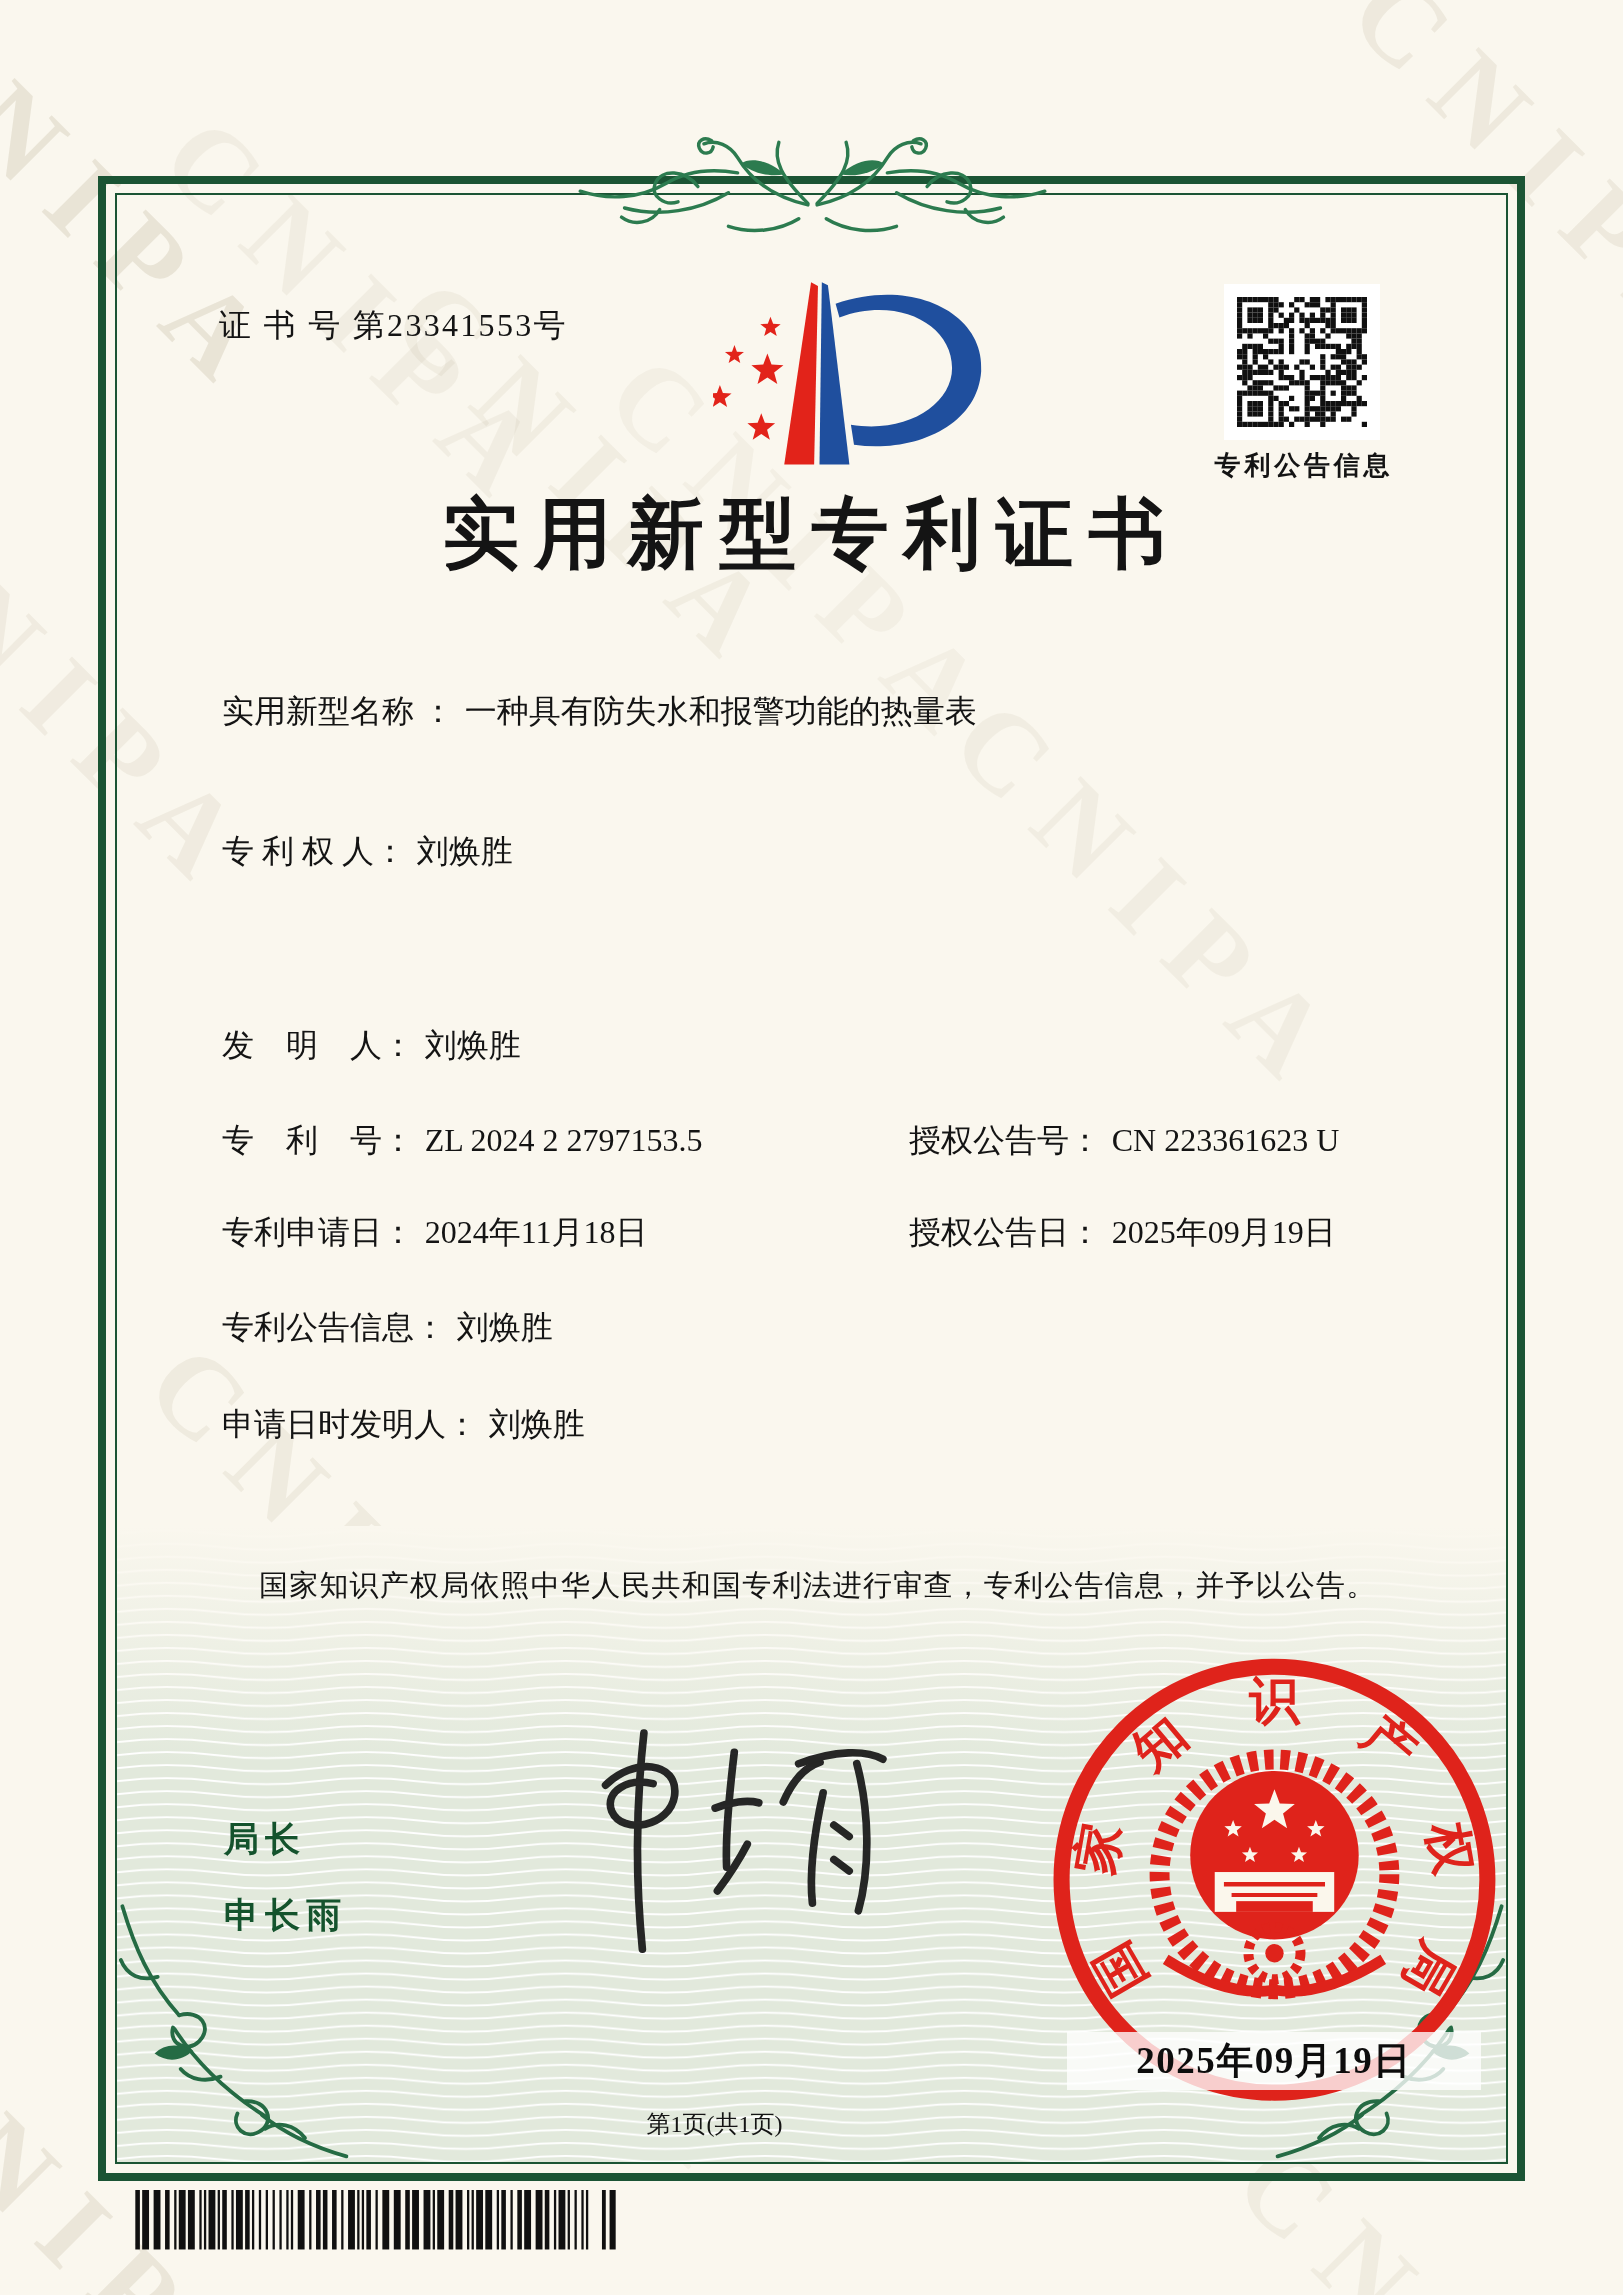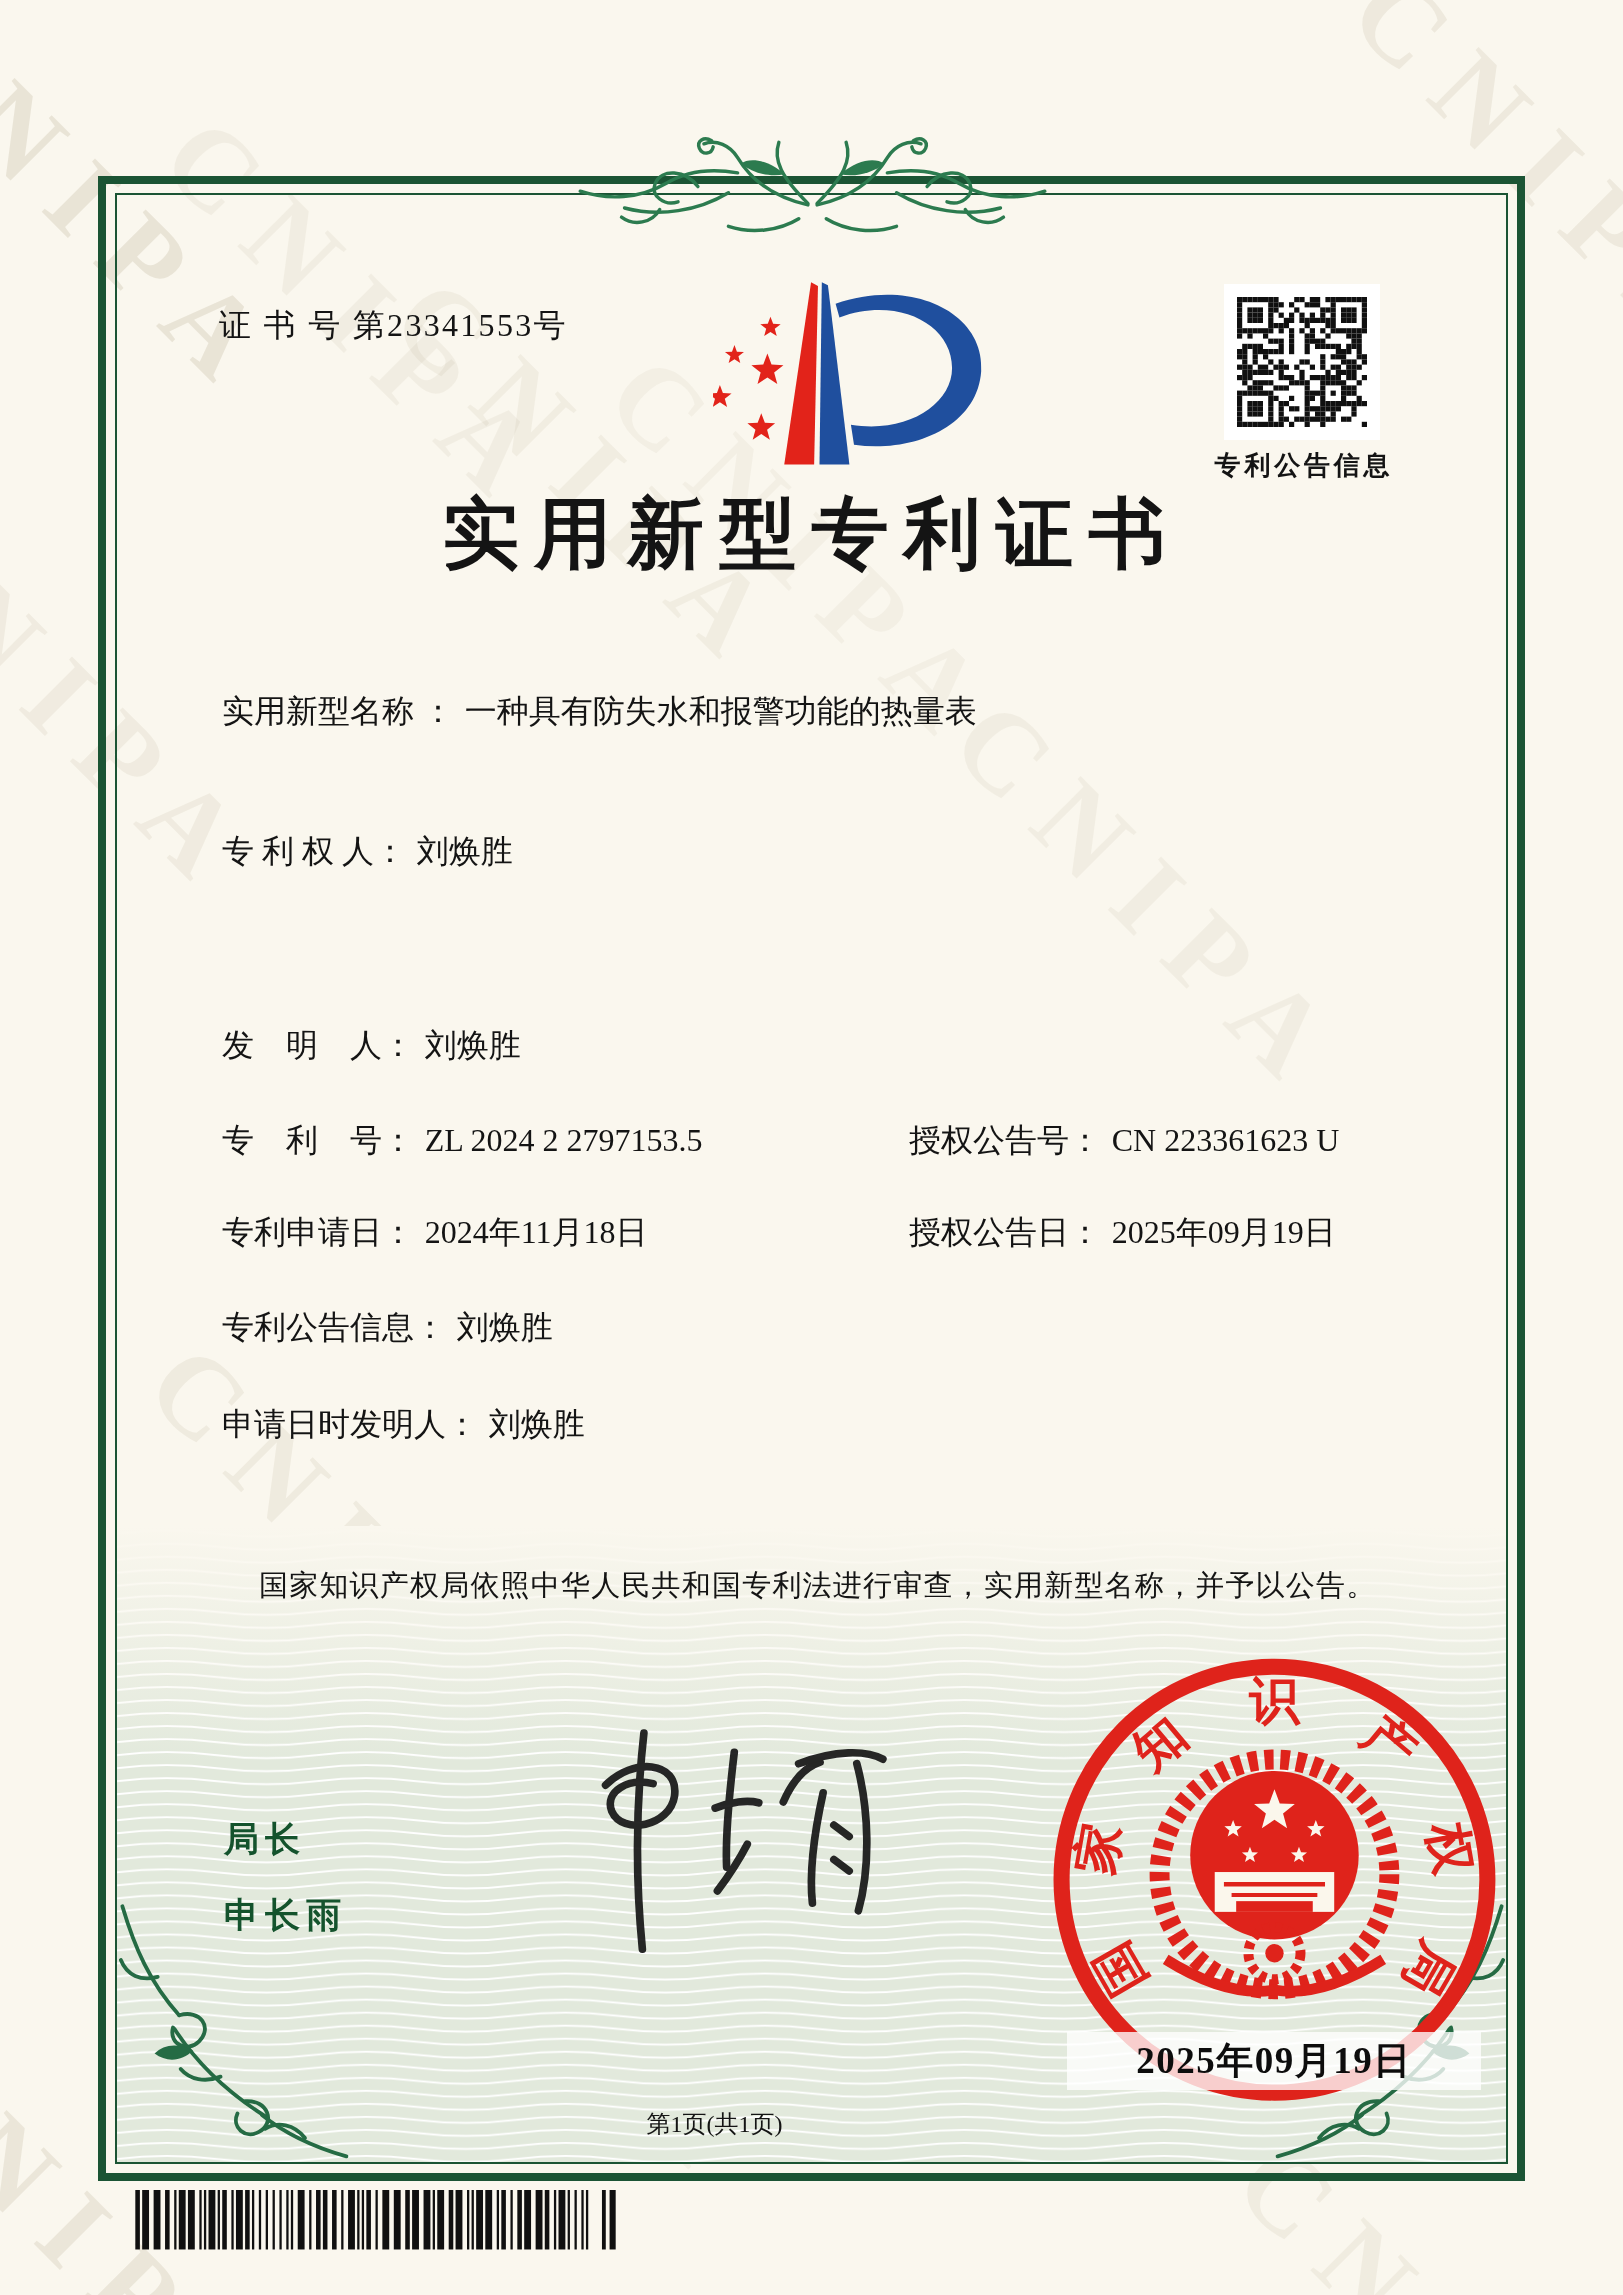--- a/index.html
+++ b/index.html
@@ -485,21 +485,21 @@
   <div class="row" style="left:909px;top:1211px">
     <span class="flabel">授权公告日：</span><span class="fvalue">2025年09月19日</span>
   </div>
   <div class="row" style="left:222px;top:1306px">
     <span class="flabel">专利公告信息：</span><span class="fvalue">刘焕胜</span>
   </div>
   <div class="row" style="left:222px;top:1403px">
     <span class="flabel">申请日时发明人：</span><span class="fvalue">刘焕胜</span>
   </div>
 
-  <div class="st" style="left:259px;top:1566px">国家知识产权局依照中华人民共和国专利法进行审查，实用新型名称，并予以公告。</div>
+  <div class="st" style="left:259px;top:1566px">国家知识产权局依照中华人民共和国专利法进行审查，专利公告信息，并予以公告。</div>
 
   <div class="signer" style="top:1816px">局长</div>
   <div class="signer" style="top:1892px">申长雨</div>
 
   <svg class="abs" style="left:529px;top:1710px" width="360" height="253" viewBox="0 0 470 330">
     <g stroke="#161616" stroke-width="10" fill="none" stroke-linecap="round" opacity="0.92">
       <path d="M150,30 C140,120 138,210 148,312"></path>
       <path d="M100,98 C135,62 196,66 190,112 C184,152 122,164 108,132 C98,106 130,88 162,96"></path>
       <path d="M268,55 C262,105 256,160 258,205"></path>
       <path d="M243,128 C263,120 285,117 300,121"></path>

